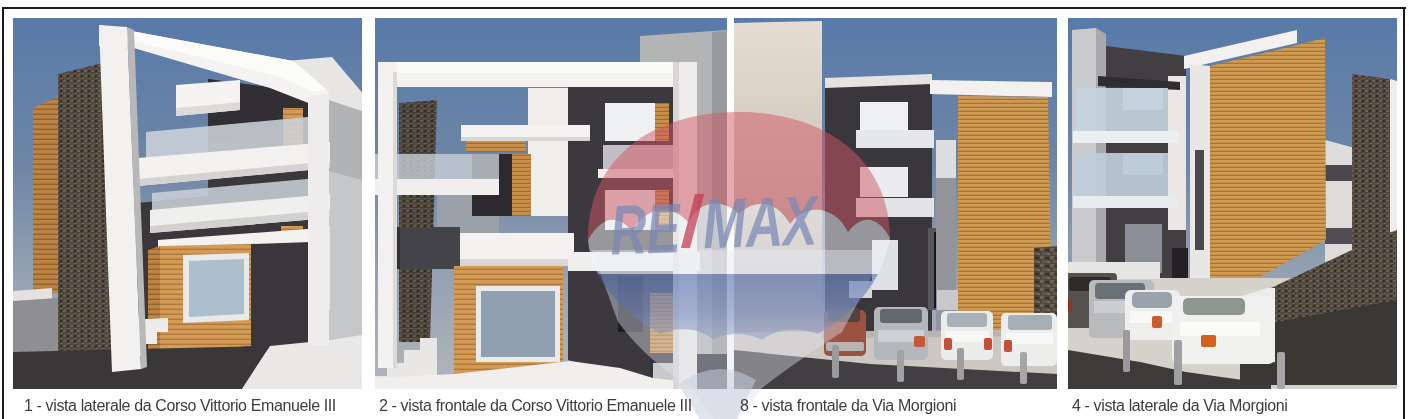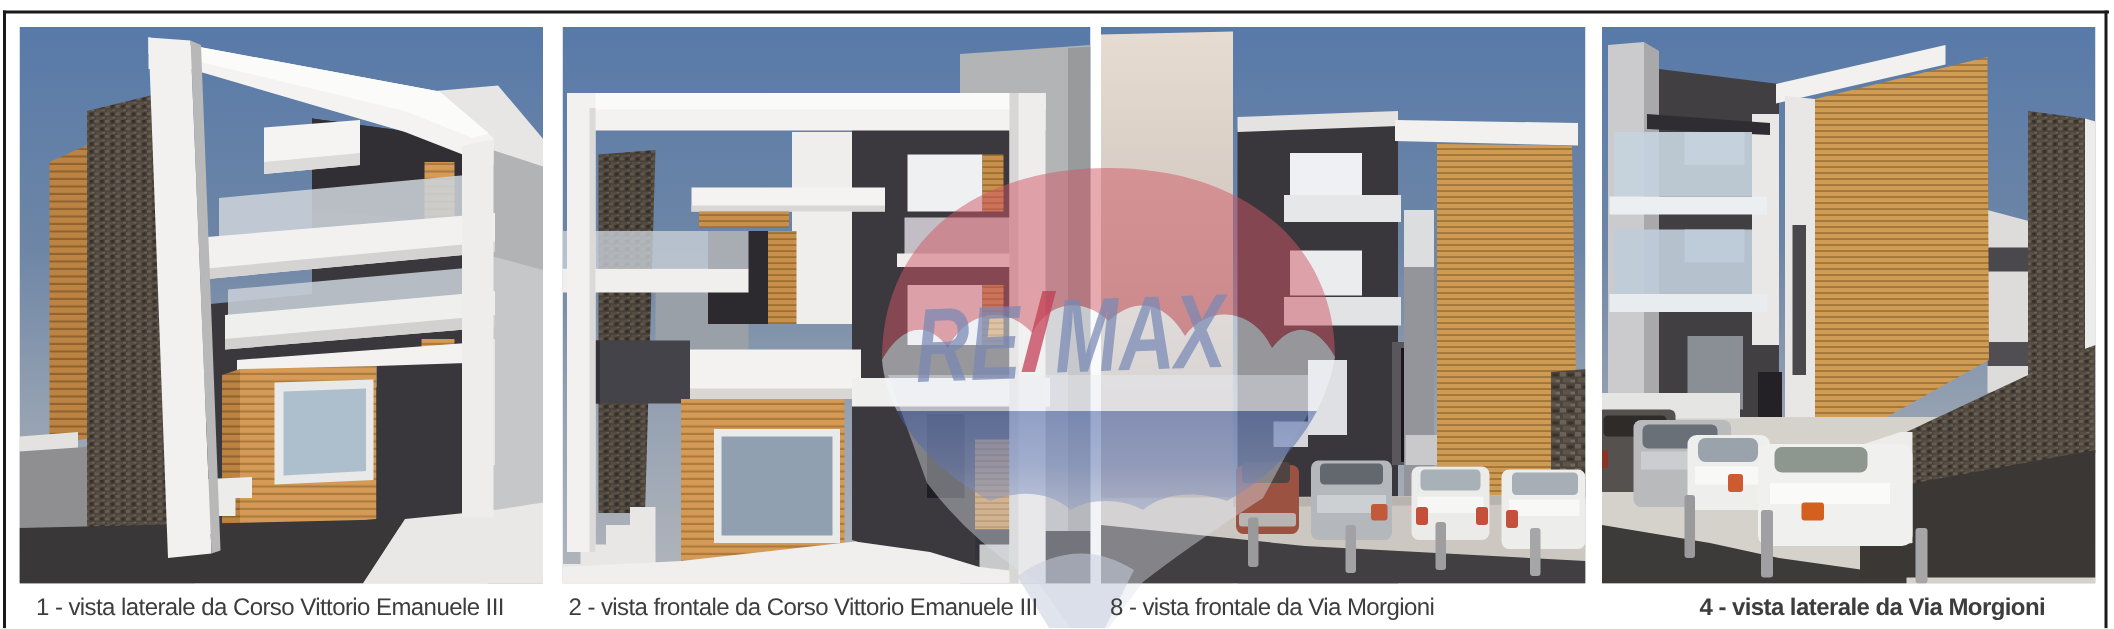--- a/index.html
+++ b/index.html
@@ -435,14 +435,14 @@
 <polygon points="681,248 695,194 704,194 690,248" fill="#c23a50" opacity="0.72"></polygon>
 </g>
 </svg>
 
 <div class="cap" style="left:24px;">1 - vista laterale da Corso Vittorio Emanuele III</div>
 
 <div class="cap" style="left:379px;">2 - vista frontale da Corso Vittorio Emanuele III</div>
 
 <div class="cap" style="left:740px;">8 - vista frontale da Via Morgioni</div>
 
-<div class="cap" style="left:1133px;font-weight:bold;">4 - vista laterale da Via Morgioni</div>
+<div class="cap" style="left:1072px;">4 - vista laterale da Via Morgioni</div>
 </div>
 
 </body></html>

